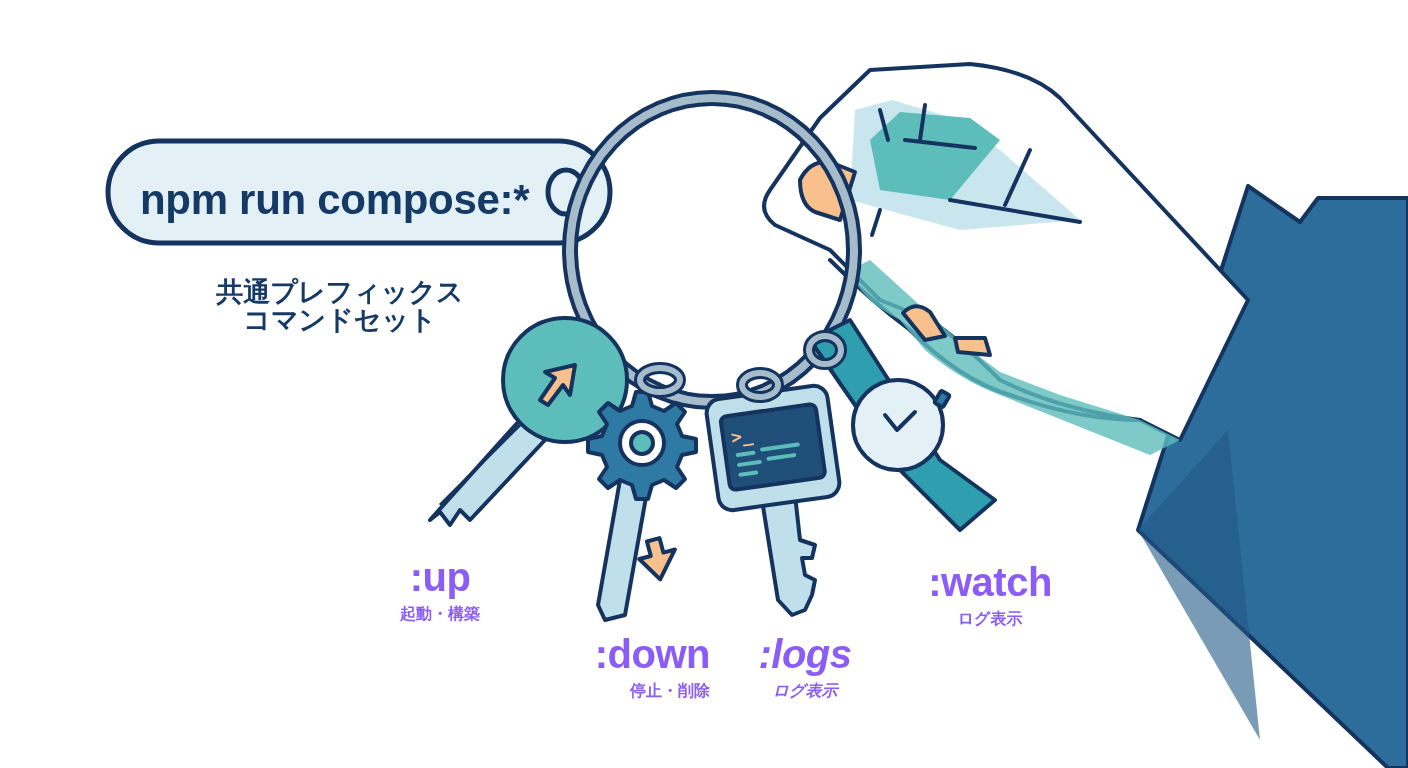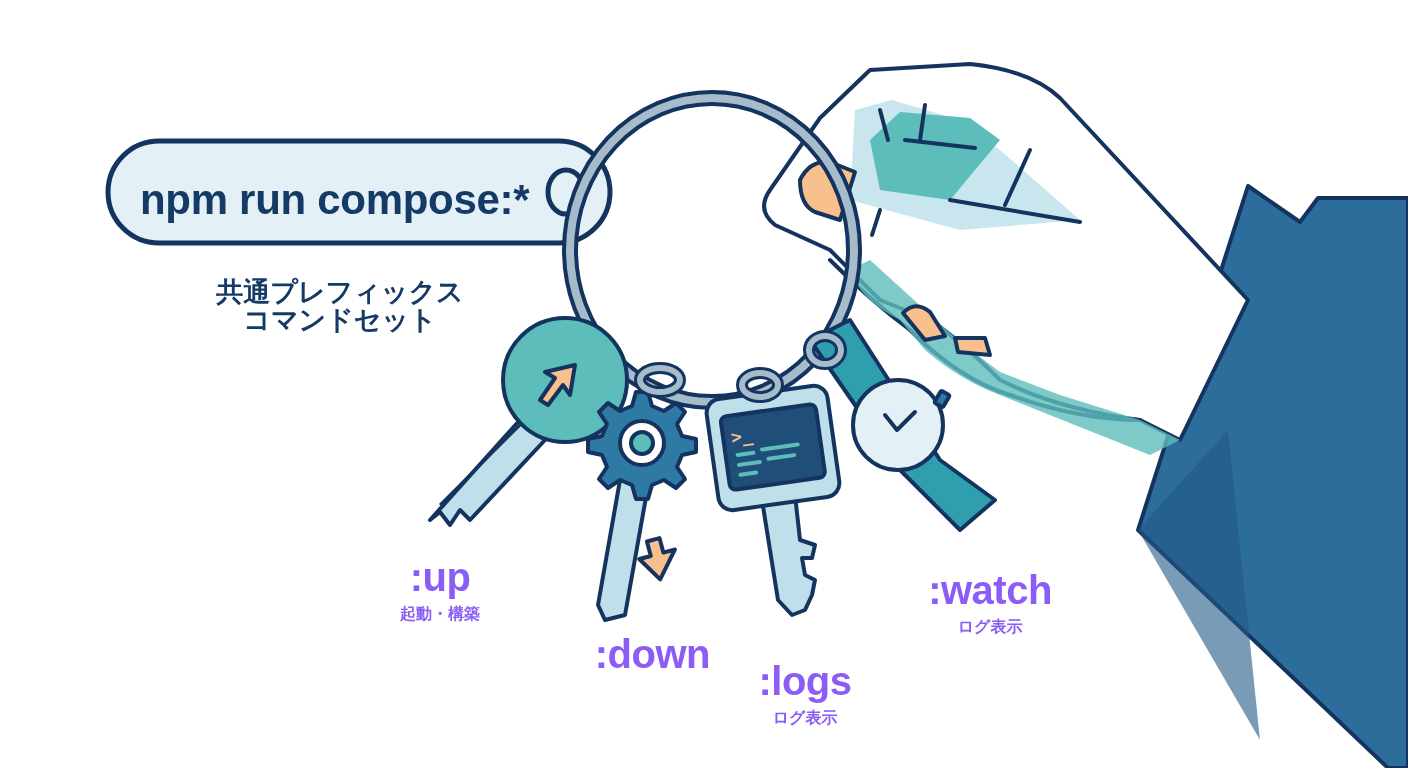--- a/index.html
+++ b/index.html
@@ -96,21 +96,22 @@
 <div class="tag-text">npm run compose:*</div>
 <div class="sub" style="top:272px;">共通プレフィックス</div>
 <div class="sub" style="top:300px;">コマンドセット</div>
 
 <div class="label" style="left:350px; top:555px; width:180px;">
   <div class="cmd">:up</div>
   <div class="desc">起動・構築</div>
 </div>
 <div class="label" style="left:530px; top:632px; width:180px;text-align:right;">
   <div class="cmd">:down</div>
+  <div class="desc">停止・削除</div>
 </div>
-<div class="label" style="left:720px; top:659px; width:170px;">
+<div class="label" style="left:720px; top:632px; width:170px;font-style:italic;">
   <div class="cmd">:logs</div>
   <div class="desc">ログ表示</div>
 </div>
-<div class="label" style="left:900px; top:560px; width:180px;margin-top:8px;">
+<div class="label" style="left:900px; top:560px; width:180px;">
   <div class="cmd">:watch</div>
   <div class="desc">ログ表示</div>
 </div>
 
 </body></html>

